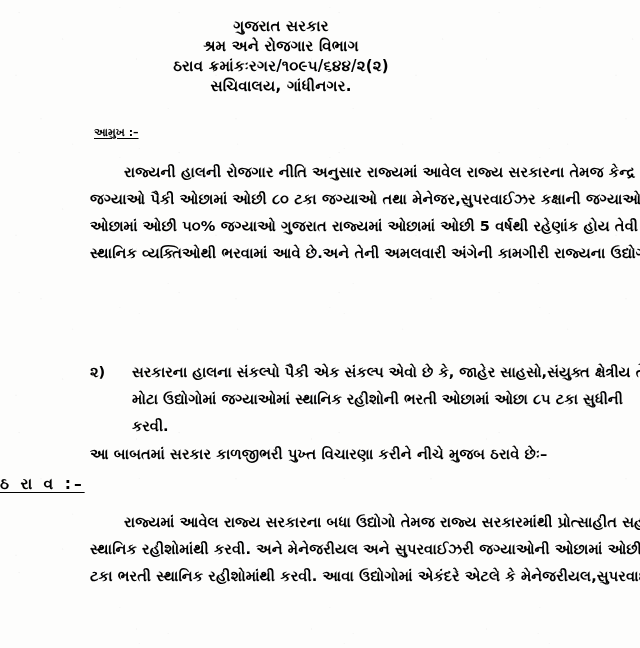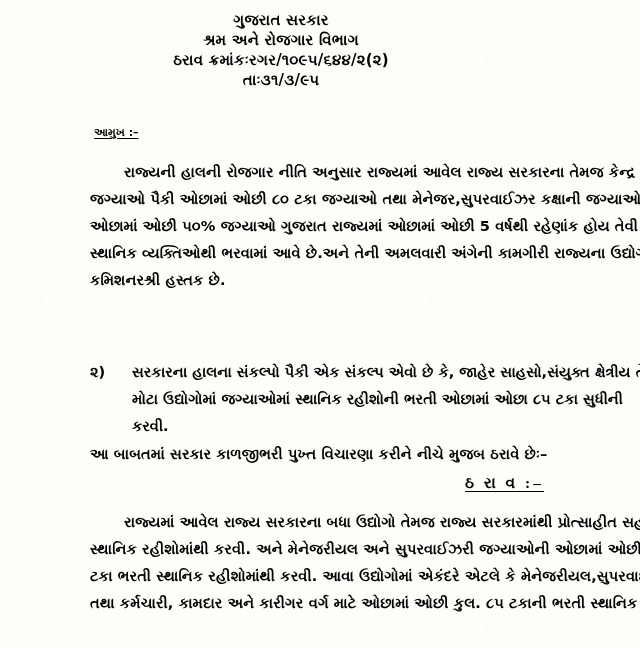--- a/index.html
+++ b/index.html
@@ -33,21 +33,21 @@
       radial-gradient(circle at 91% 62%, rgba(0,0,0,0.06) 0.6px, transparent 1px),
       radial-gradient(circle at 44% 78%, rgba(0,0,0,0.05) 0.6px, transparent 1px),
       radial-gradient(circle at 68% 90%, rgba(0,0,0,0.06) 0.6px, transparent 1px),
       radial-gradient(circle at 21% 66%, rgba(0,0,0,0.05) 0.6px, transparent 1px);
     background-size: 160px 140px, 190px 170px, 210px 150px, 175px 190px,
                      200px 160px, 185px 175px, 165px 185px, 205px 165px, 195px 180px;
   }
 
   .header {
     position: absolute;
-    top: 10px;
+    top: 16px;
     left: 0;
     width: 562px;
     text-align: center;
     line-height: 20px;
   }
   .header .hline {
     display: block;
     font-size: 15px;
     font-weight: bold;
     letter-spacing: 0.2px;
@@ -96,53 +96,51 @@
     font-size: 14.6px;
     font-weight: bold;
     line-height: 27px;
     white-space: nowrap;
   }
 
   .centered-heading {
     position: absolute;
     left: 0;
     width: 544px;
-    text-align: right;
-    font-family: Liberation Serif, serif;
+    text-align: left;
   }
   .centered-heading span {
     font-size: 15.5px;
     font-weight: bold;
     letter-spacing: 3px;
     text-decoration: underline;
     text-underline-offset: 3px;
   }
 </style>
 </head>
 <body>
 
 <div id="page">
 
   <div id="speckle"></div>
 
   <div class="header">
     <span class="hline">ગુજરાત સરકાર</span>
     <span class="hline">શ્રમ અને રોજગાર વિભાગ</span>
     <span class="hline">ઠરાવ ક્રમાંકઃરગર/૧૦૯૫/૬૪૪/૨(૨)</span>
-    <span class="hline">તાઃ૩૧/૩/૯૫</span>
+    <span class="hline">સચિવાલય, ગાંધીનગર.</span>
   </div>
 
   <div class="section-label" style="top:126px; left:94px;">આમુખ :–</div>
 
   <div class="para" style="top:158px;">
     <span class="ln indent">રાજ્યની હાલની રોજગાર નીતિ અનુસાર રાજ્યમાં આવેલ રાજ્ય સરકારના તેમજ કેન્દ્ર</span>
     <span class="ln">જગ્યાઓ પૈકી ઓછામાં ઓછી ૮૦ ટકા જગ્યાઓ તથા મેનેજર,સુપરવાઈઝર કક્ષાની જગ્યાઓ ઉપર</span>
     <span class="ln">ઓછામાં ઓછી ૫૦% જગ્યાઓ ગુજરાત રાજ્યમાં ઓછામાં ઓછી 5 વર્ષથી રહેણાંક હોય તેવી</span>
     <span class="ln">સ્થાનિક વ્યક્તિઓથી ભરવામાં આવે છે.અને તેની અમલવારી અંગેની કામગીરી રાજ્યના ઉદ્યોગ</span>
-    <span class="ln">કમિશનરશ્રી હસ્તક છે.</span>
   </div>
 
   <div class="numbered" style="top:358px;">
     <div class="marker">૨)</div>
     <div class="body">
       <span class="ln">સરકારના હાલના સંકલ્પો પૈકી એક સંકલ્પ એવો છે કે, જાહેર સાહસો,સંયુક્ત ક્ષેત્રીય તેમજ</span>
       <span class="ln">મોટા ઉદ્યોગોમાં જગ્યાઓમાં સ્થાનિક રહીશોની ભરતી ઓછામાં ઓછા ૮૫ ટકા સુધીની</span>
       <span class="ln">કરવી.</span>
     </div>
   </div>
@@ -152,16 +150,15 @@
   </div>
 
   <div class="centered-heading" style="top:474px;">
     <span>ઠ રા વ :–</span>
   </div>
 
   <div class="para" style="top:508px;">
     <span class="ln indent">રાજ્યમાં આવેલ રાજ્ય સરકારના બધા ઉદ્યોગો તેમજ રાજ્ય સરકારમાંથી પ્રોત્સાહીત સહાય</span>
     <span class="ln">સ્થાનિક રહીશોમાંથી કરવી. અને મેનેજરીયલ અને સુપરવાઈઝરી જગ્યાઓની ઓછામાં ઓછી ૬૦</span>
     <span class="ln">ટકા ભરતી સ્થાનિક રહીશોમાંથી કરવી. આવા ઉદ્યોગોમાં એકંદરે એટલે કે મેનેજરીયલ,સુપરવાઈઝરી</span>
-    <span class="ln">તથા કર્મચારી, કામદાર અને કારીગર વર્ગ માટે ઓછામાં ઓછી કુલ. ૮૫ ટકાની ભરતી સ્થાનિક</span>
   </div>
 
 </div>
 
 </body></html>

